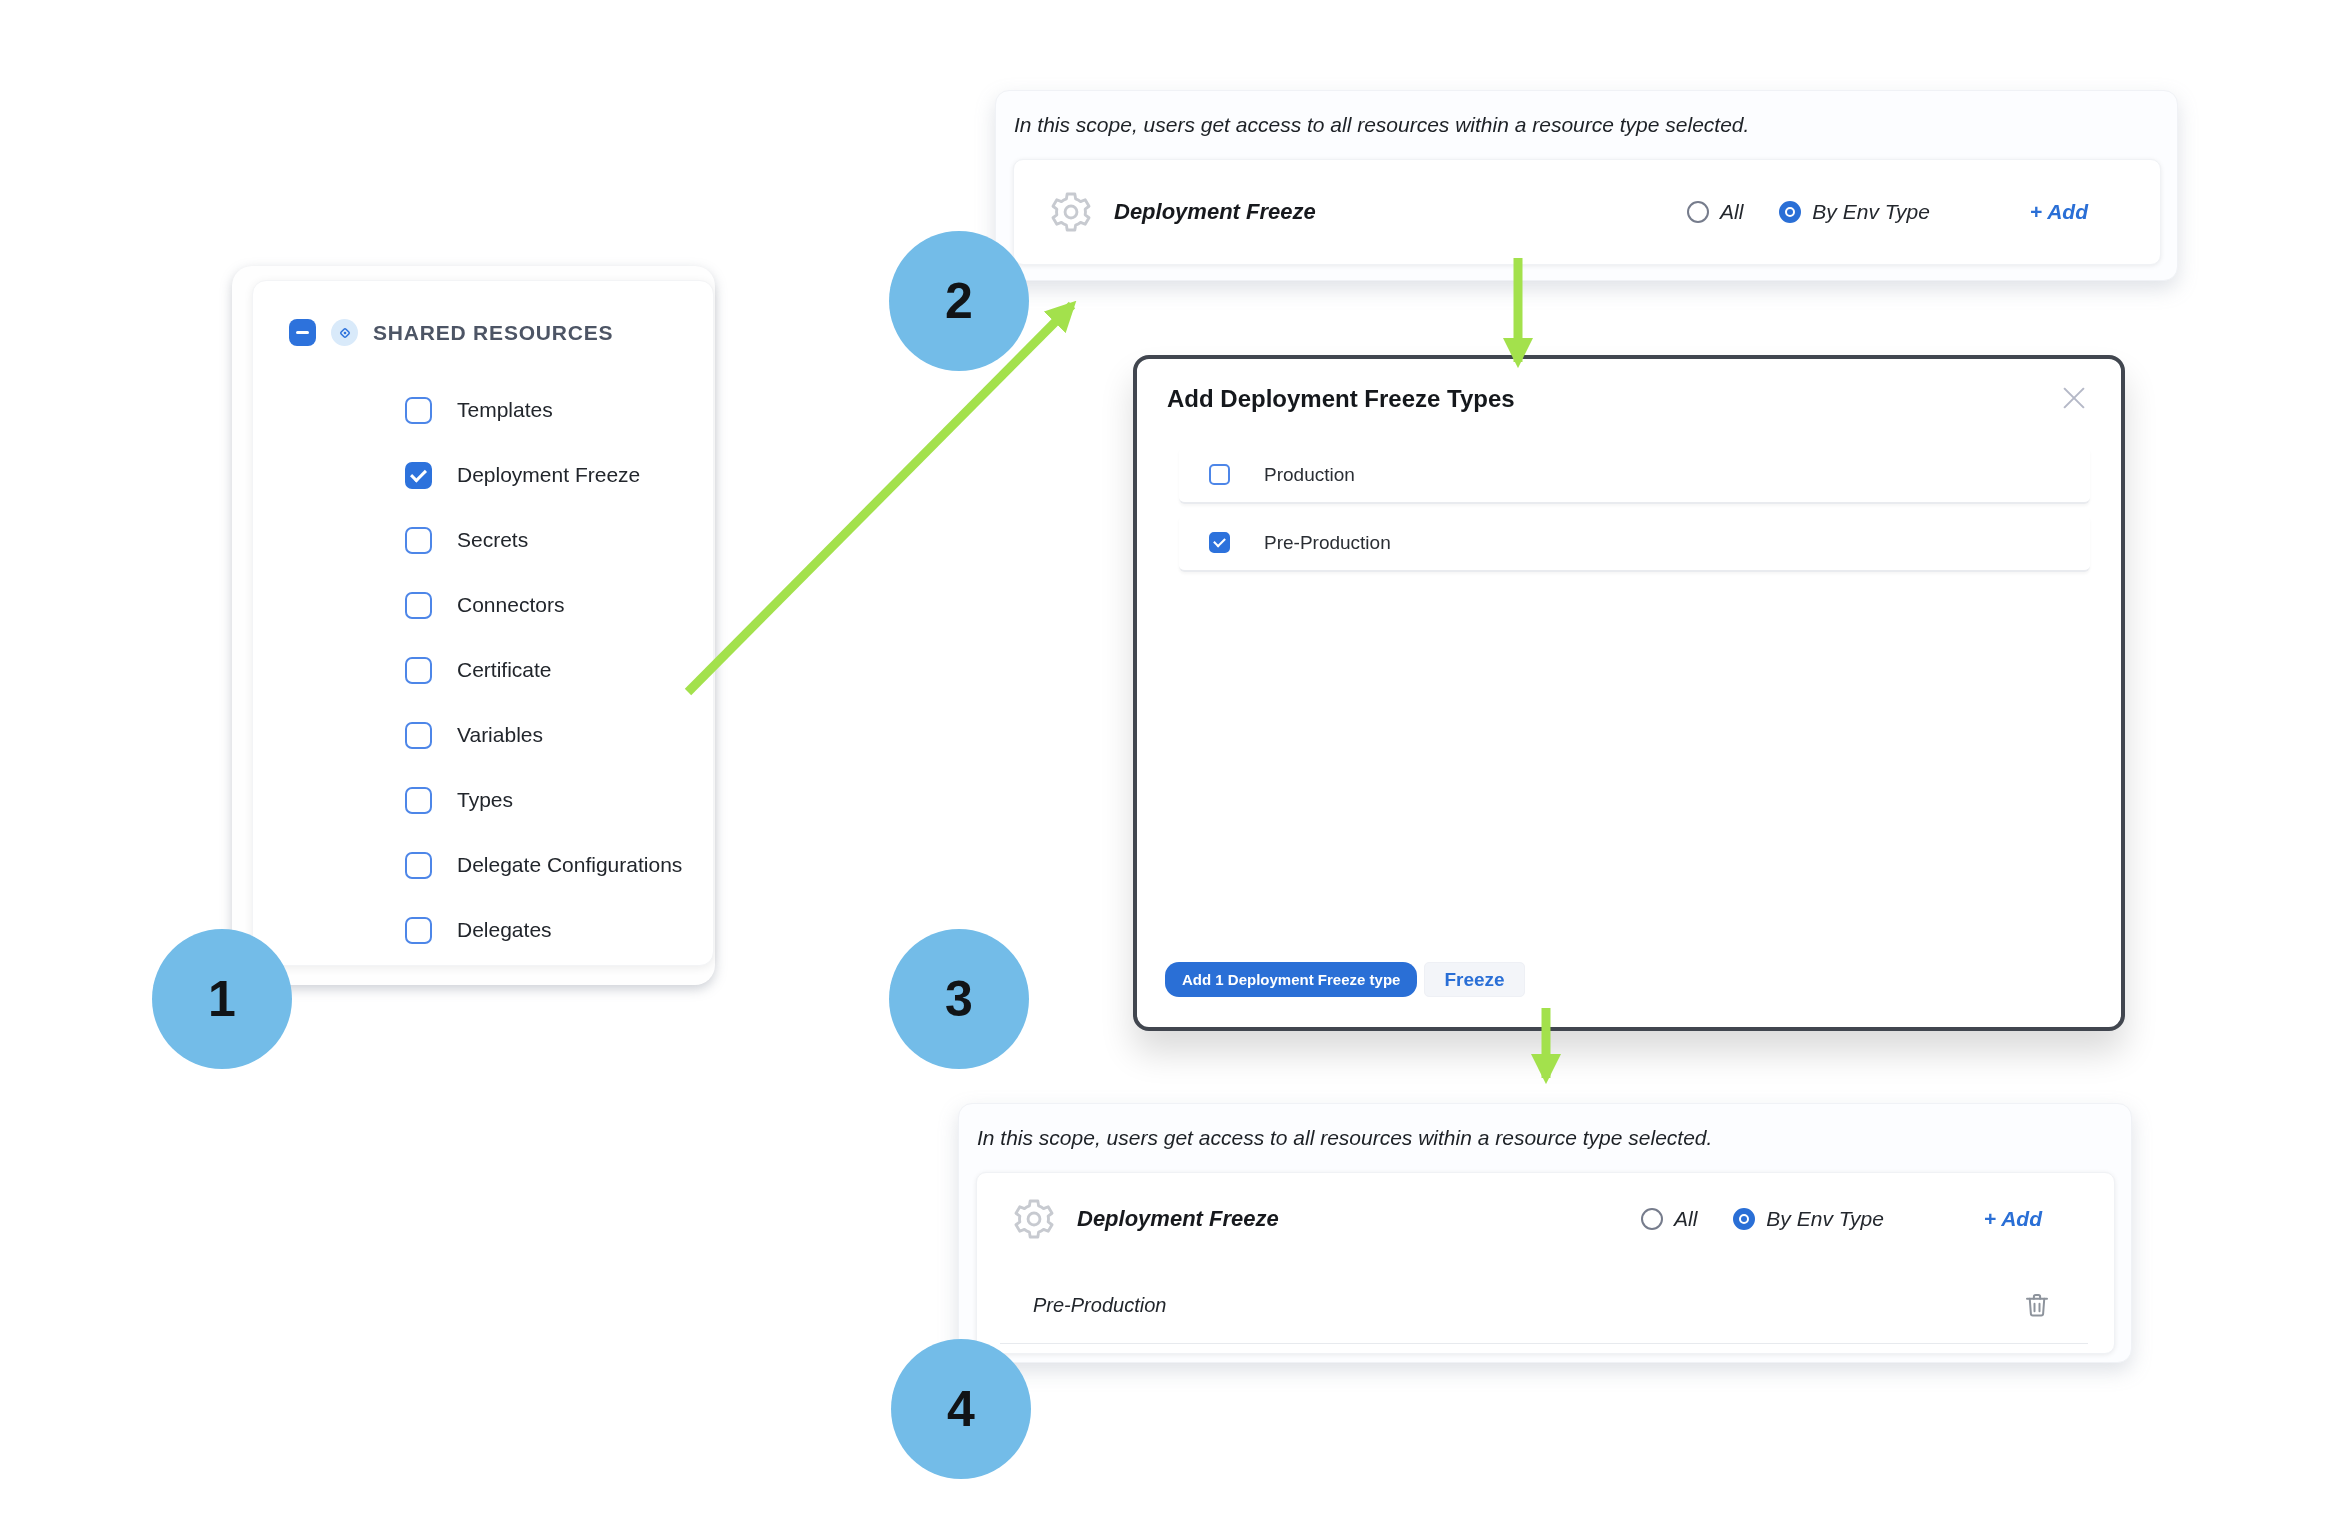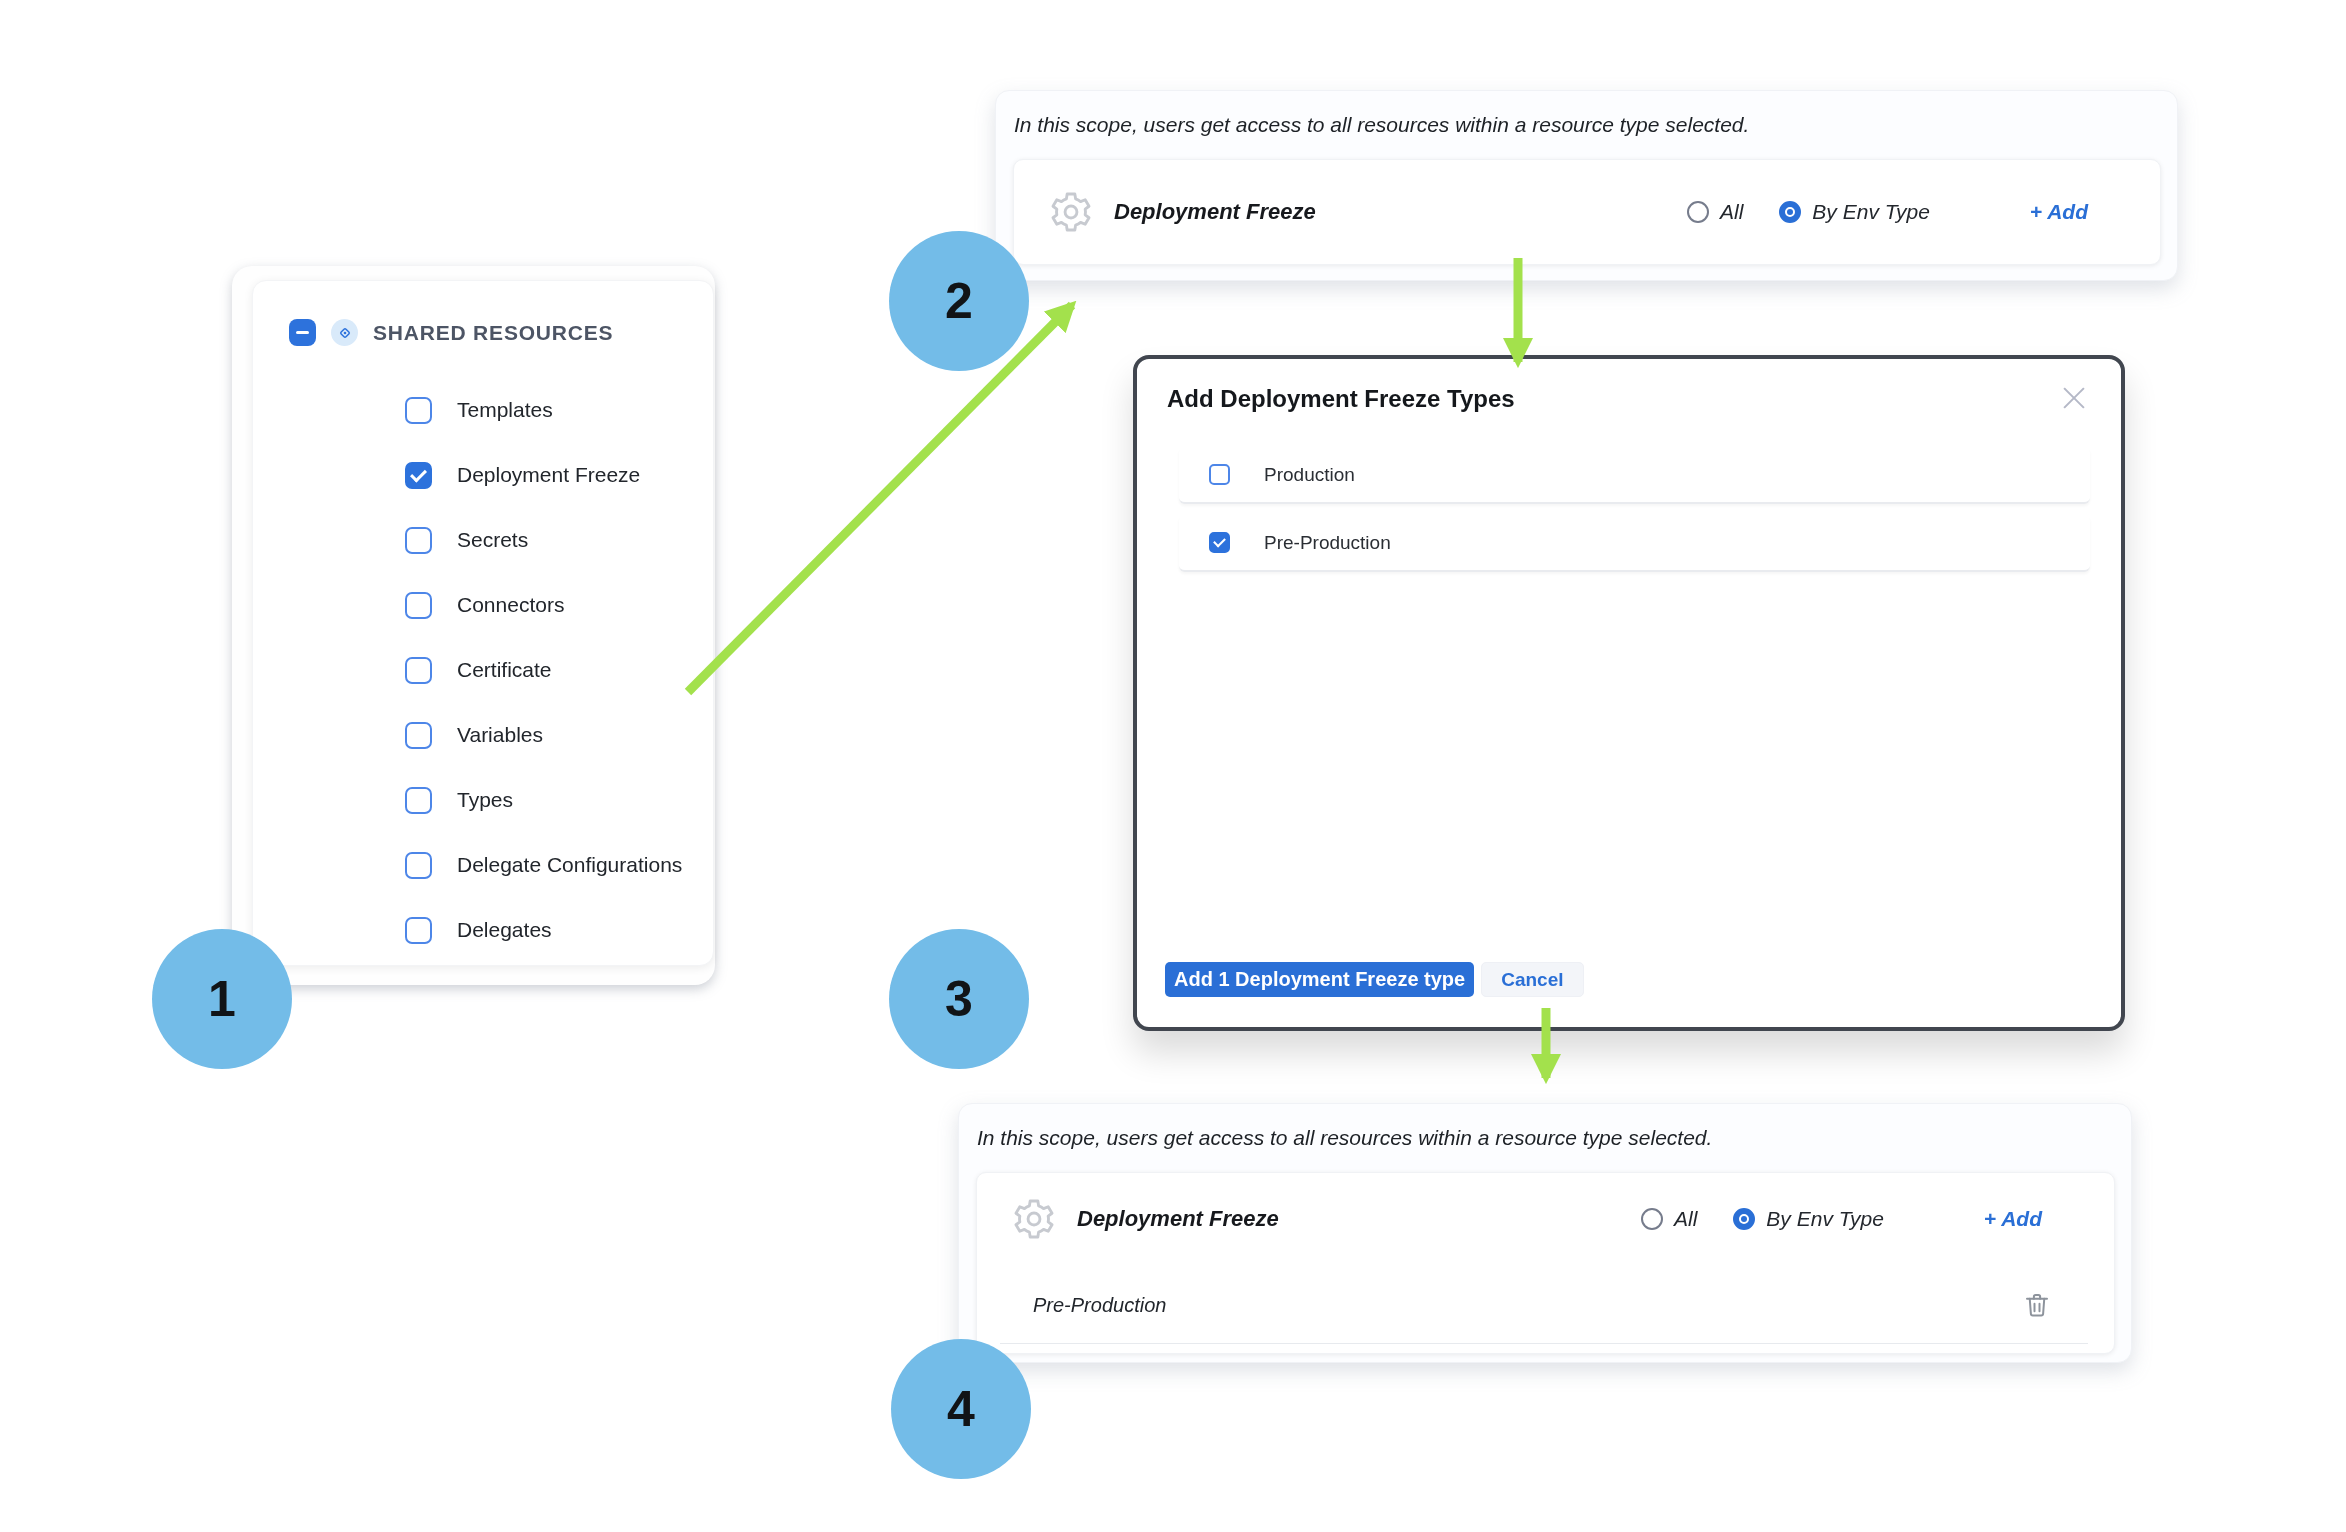--- a/index.html
+++ b/index.html
@@ -76,22 +76,22 @@
     background:#b4b8c7;}
   .modal-close::before{transform:translate(-50%,-50%) rotate(45deg);}
   .modal-close::after{transform:translate(-50%,-50%) rotate(-45deg);}
   .modal-list{position:absolute;left:42px;right:31px;top:88px;}
   .modal-row{display:flex;align-items:center;gap:34px;height:57px;background:#fff;border-radius:6px;
     border-bottom:2px solid #e9ebef;box-shadow:0 2px 3px rgba(0,0,0,.04);padding:0 20px 0 30px;margin-bottom:11px;}
   .cb.small{width:21px;height:21px;border-radius:5px;border-width:2px;}
   .cb.small.checked::after{width:9px;height:5px;border-left-width:2.5px;border-bottom-width:2.5px;}
   .modal-row .label{font-size:19px;color:#2a2e34;}
   .modal-footer{position:absolute;left:28px;bottom:30px;display:flex;align-items:center;gap:7px;}
-  .btn-primary{height:35px;background:var(--accent);border:none;border-radius:5px;color:#fff;
-    font-family:inherit;font-size:20px;font-weight:700;padding:0 9px;cursor:pointer;}
+  .btn-primary{height:35px;background:var(--accent);border:none;border-radius:14px;color:#fff;
+    font-family:inherit;font-size:15px;font-weight:700;padding:0 17px;cursor:pointer;}
   .btn-secondary{height:35px;background:#f3f5f9;border:1px solid #eef0f5;border-radius:5px;color:var(--accent);
     font-family:inherit;font-size:19px;font-weight:700;padding:0 19px;cursor:pointer;}
 
   
   .arrows{position:absolute;left:0;top:0;width:2346px;height:1532px;z-index:15;pointer-events:none;}
 </style>
 </head>
 <body>
 
 <div class="canvas">
@@ -195,21 +195,21 @@
         <div class="cb small"></div>
         <span class="label">Production</span>
       </div>
       <div class="modal-row">
         <div class="cb small checked"></div>
         <span class="label">Pre-Production</span>
       </div>
     </div>
     <div class="modal-footer">
       <button class="btn-primary">Add 1 Deployment Freeze type</button>
-      <button class="btn-secondary">Cancel</button>
+      <button class="btn-secondary">Freeze</button>
     </div>
   </div>
 
   <div class="scope-panel" style="left:958px;top:1103px;width:1174px;height:260px;">
     <div class="desc">In this scope, users get access to all resources within a resource type selected.</div>
     <div class="scope-card" style="height:182px;">
       <div class="scope-row" style="height:92px;">
         <svg class="gear" viewBox="0 0 24 24" fill="none" stroke="#c7cad0" stroke-width="1.5" stroke-linejoin="round">
             <circle cx="12" cy="12" r="3.1"></circle>
             <path d="M19.4 13.5a7.6 7.6 0 0 0 0-3l2-1.5-2-3.4-2.4 1a7.6 7.6 0 0 0-2.6-1.5L14 2.6h-4l-.4 2.5a7.6 7.6 0 0 0-2.6 1.5l-2.4-1-2 3.4 2 1.5a7.6 7.6 0 0 0 0 3l-2 1.5 2 3.4 2.4-1a7.6 7.6 0 0 0 2.6 1.5l.4 2.5h4l.4-2.5a7.6 7.6 0 0 0 2.6-1.5l2.4 1 2-3.4z"></path>

